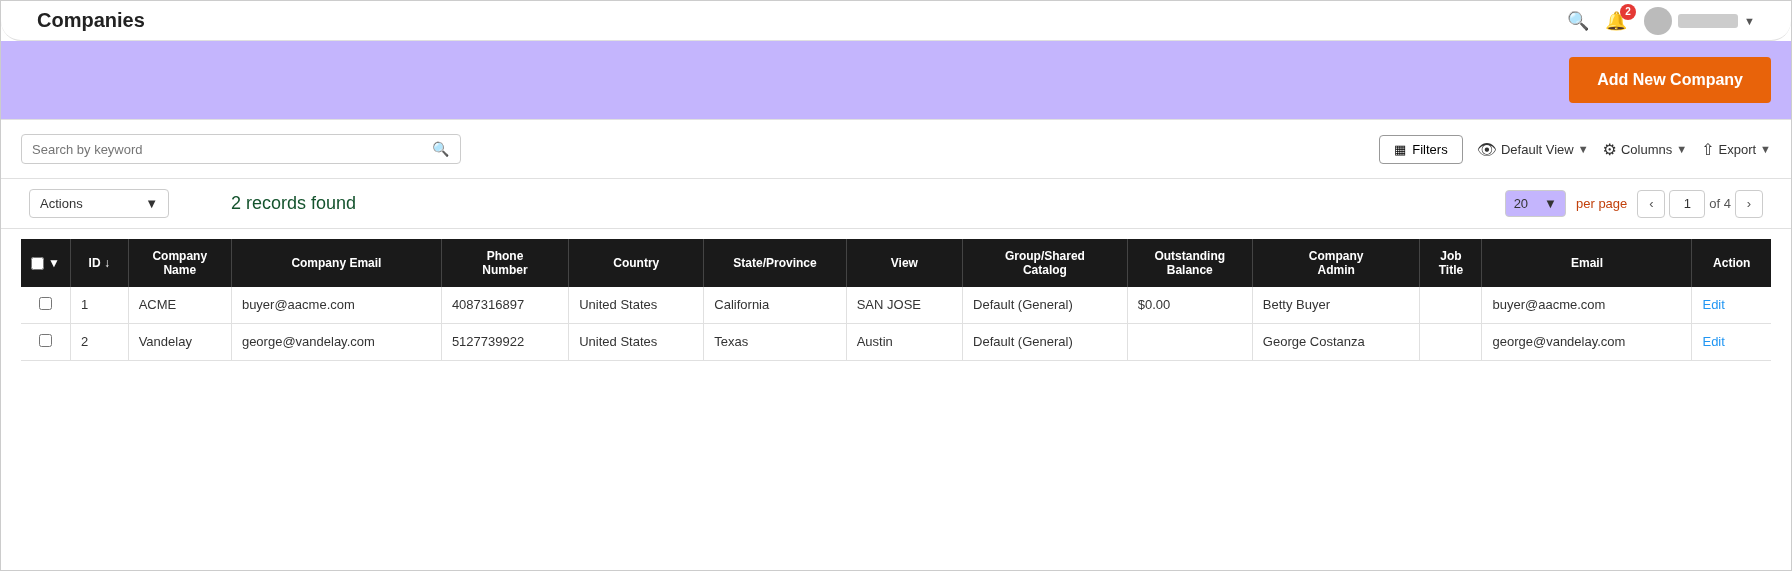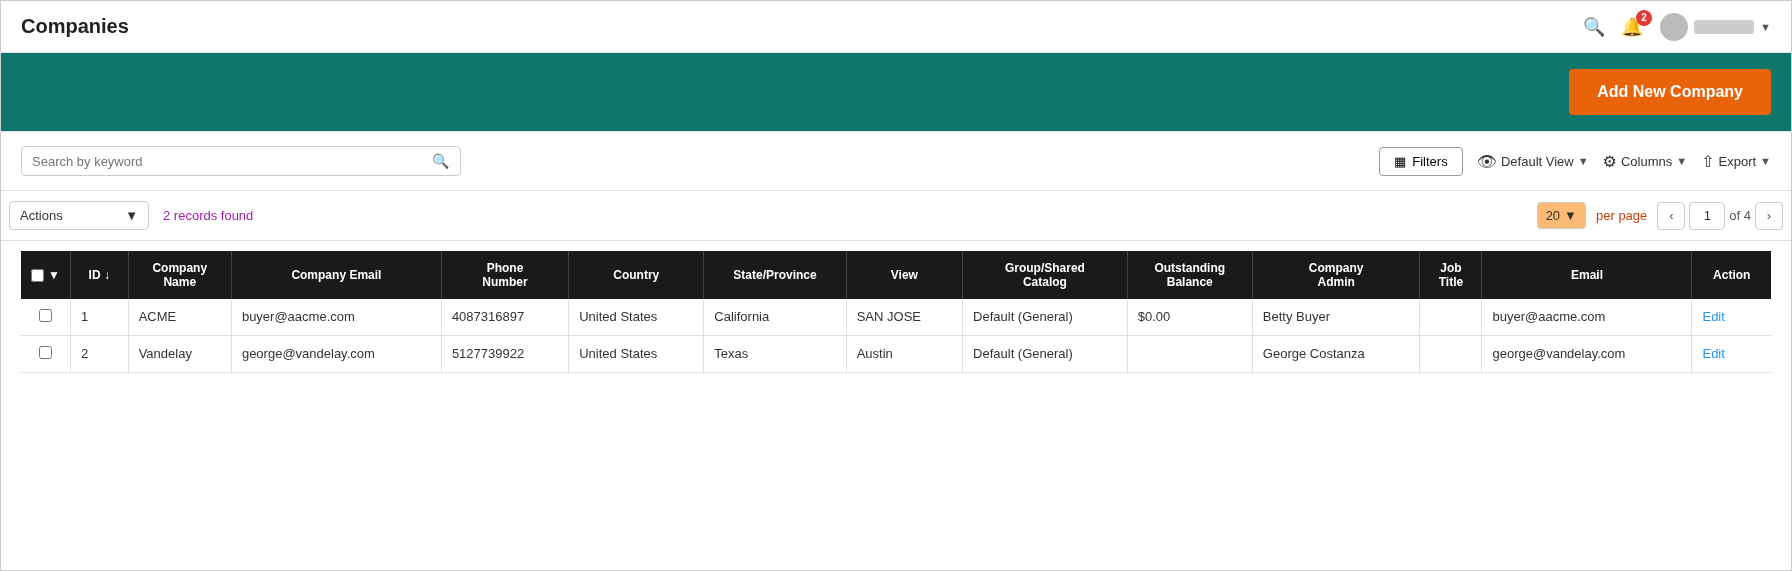--- a/index.html
+++ b/index.html
@@ -5,23 +5,24 @@
     * { box-sizing: border-box; margin: 0; padding: 0; }
     body { font-family: Arial, sans-serif; font-size: 13px; background: #fff; color: #333; }
 
     .page-wrapper { width: 1792px; min-height: 571px; border: 1px solid #ccc; background: #fff; }
 
     
     .top-header {
       display: flex;
       align-items: center;
       justify-content: space-between;
-      padding: 10px 20px;
+      padding: 10px 36px;
       border-bottom: 1px solid #e0e0e0;
-      height: 52px;
+      height: 40px;
+      border-radius: 28px;
     }
     .top-header-title { font-size: 20px; font-weight: bold; color: #222; }
     .top-header-right { display: flex; align-items: center; gap: 16px; }
     .header-icon { font-size: 18px; color: #555; cursor: pointer; }
     .notif-wrapper { position: relative; cursor: pointer; }
     .notif-badge {
       position: absolute;
       top: -6px; right: -8px;
       background: #e53935;
       color: #fff;
@@ -30,21 +31,21 @@
       width: 16px; height: 16px;
       display: flex; align-items: center; justify-content: center;
       font-weight: bold;
     }
     .user-area { display: flex; align-items: center; gap: 6px; cursor: pointer; }
     .user-avatar { width: 28px; height: 28px; border-radius: 50%; background: #bbb; }
     .user-name-placeholder { width: 60px; height: 14px; background: #ccc; border-radius: 3px; }
 
     
     .banner {
-      background: #0f766e;
+      background: #c4b5fd;
       padding: 16px 20px;
       display: flex;
       align-items: center;
       justify-content: flex-end;
       border-bottom: 1px solid #e0e0e0;
     }
     .add-new-btn {
       background: #e8630a;
       color: #fff;
       border: none;
@@ -92,43 +93,43 @@
     }
     .view-control { display: flex; align-items: center; gap: 4px; cursor: pointer; font-size: 13px; color: #333; }
     .view-control .icon { font-size: 16px; }
     .dropdown-arrow { font-size: 11px; color: #555; }
 
     
     .actions-bar {
       display: flex;
       align-items: center;
       justify-content: space-between;
-      padding: 10px 8px;
+      padding: 10px 28px;
       border-bottom: 1px solid #e0e0e0;
     }
     .actions-left { display: flex; align-items: center; gap: 14px; }
     .actions-select {
       border: 1px solid #ccc;
       border-radius: 4px;
       padding: 6px 10px;
       font-size: 13px;
       cursor: pointer;
       background: #fff;
       display: flex; align-items: center; gap: 6px;
       min-width: 140px;
     }
-    .records-found { font-size: 13px; color: #a21caf; }
+    .records-found { font-size: 18px; color: #14532d; margin-left: 48px; }
     .actions-right { display: flex; align-items: center; gap: 10px; }
     .per-page-select {
       border: 1px solid #ccc;
       border-radius: 4px;
       padding: 5px 8px;
       font-size: 13px;
-      background: #fdba74;
-      display: flex; align-items: center; gap: 4px;
+      background: #c4b5fd;
+      display: flex; align-items: center; gap: 16px;
     }
     .per-page-label { font-size: 13px; color: #c2410c; }
     .pager { display: flex; align-items: center; gap: 4px; }
     .pager-btn {
       border: 1px solid #ccc;
       background: #fff;
       width: 28px; height: 28px;
       display: flex; align-items: center; justify-content: center;
       border-radius: 4px;
       cursor: pointer;

